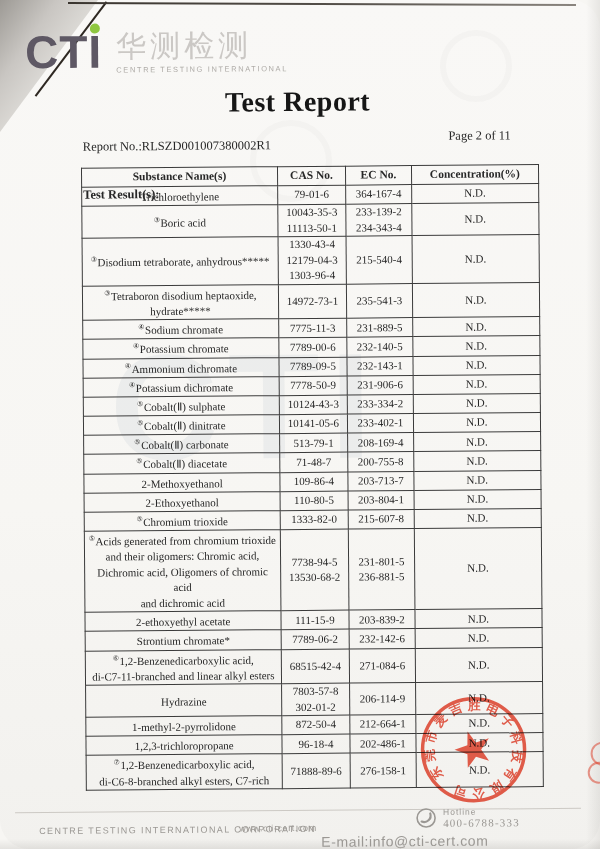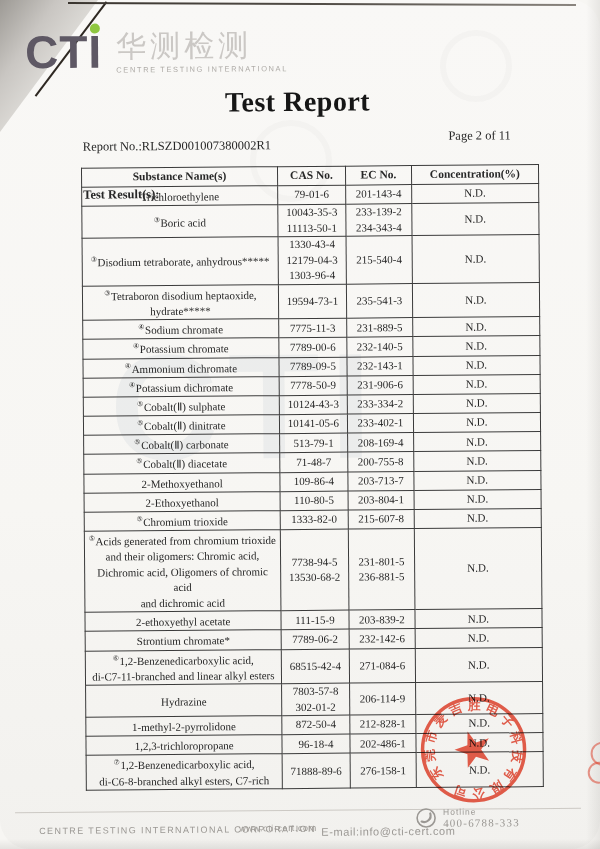--- a/index.html
+++ b/index.html
@@ -63,21 +63,21 @@
   .stamp text{font-family:"DejaVu Sans",sans-serif;font-weight:bold;font-size:12.5px;}
   .stamp-frag{position:absolute;border:2.5px solid rgba(219,70,50,0.55);border-radius:50%;}
   .frag1{left:588px;top:744px;width:20px;height:20px;}
   .frag2{left:585px;top:764px;width:18px;height:18px;}
   
   .footer-line{position:absolute;left:12px;top:810px;width:566px;height:1px;background:#ccc9c4;}
   .footer{position:absolute;left:0;top:816px;width:100%;height:30px;
     font-family:"Liberation Sans",sans-serif;color:#9b9894;}
   .footer .corp{position:absolute;left:36px;top:8px;font-size:9px;letter-spacing:1.4px;}
   .footer .web{position:absolute;left:236px;top:7px;font-size:9px;letter-spacing:0.6px;}
-  .footer .email{position:absolute;left:318px;top:10px;font-size:11px;letter-spacing:0.6px;text-align:right;}
+  .footer .email{position:absolute;left:318px;top:18px;font-size:14px;letter-spacing:0.6px;text-align:right;}
   .footer .hotline{position:absolute;left:412px;top:-8px;display:flex;align-items:center;}
   .footer .hotline-text{margin-left:6px;display:flex;flex-direction:column;}
   .footer .hl-label{font-size:8.5px;letter-spacing:1px;}
   .footer .hl-number{font-size:11px;letter-spacing:1.2px;font-family:Liberation Serif, serif;}
 </style>
 </head>
 <body>
 
 <div class="page">
 
@@ -117,21 +117,21 @@
           <th>Substance Name(s)</th>
           <th>CAS No.</th>
           <th>EC No.</th>
           <th>Concentration(%)</th>
         </tr>
       </thead>
       <tbody>
           <tr>
         <td class="c-name"><sup class="mark"></sup><span class="nm">Trichloroethylene</span></td>
         <td class="c-cas">79-01-6</td>
-        <td class="c-ec">201-143-4</td>
+        <td class="c-ec">364-167-4</td>
         <td class="c-conc">N.D.</td>
       </tr>
           <tr>
         <td class="c-name"><sup class="mark">③</sup><span class="nm">Boric acid</span></td>
         <td class="c-cas">10043-35-3
 11113-50-1</td>
         <td class="c-ec">233-139-2
 234-343-4</td>
         <td class="c-conc">N.D.</td>
       </tr>
@@ -139,21 +139,21 @@
         <td class="c-name"><sup class="mark">③</sup><span class="nm">Disodium tetraborate, anhydrous*****</span></td>
         <td class="c-cas">1330-43-4
 12179-04-3
 1303-96-4</td>
         <td class="c-ec">215-540-4</td>
         <td class="c-conc">N.D.</td>
       </tr>
           <tr>
         <td class="c-name"><sup class="mark">③</sup><span class="nm">Tetraboron disodium heptaoxide,
 hydrate*****</span></td>
-        <td class="c-cas">19594-73-1</td>
+        <td class="c-cas">14972-73-1</td>
         <td class="c-ec">235-541-3</td>
         <td class="c-conc">N.D.</td>
       </tr>
           <tr>
         <td class="c-name"><sup class="mark">④</sup><span class="nm">Sodium chromate</span></td>
         <td class="c-cas">7775-11-3</td>
         <td class="c-ec">231-889-5</td>
         <td class="c-conc">N.D.</td>
       </tr>
           <tr>
@@ -249,21 +249,21 @@
           <tr>
         <td class="c-name"><sup class="mark"></sup><span class="nm">Hydrazine</span></td>
         <td class="c-cas">7803-57-8
 302-01-2</td>
         <td class="c-ec">206-114-9</td>
         <td class="c-conc">N.D.</td>
       </tr>
           <tr>
         <td class="c-name"><sup class="mark"></sup><span class="nm">1-methyl-2-pyrrolidone</span></td>
         <td class="c-cas">872-50-4</td>
-        <td class="c-ec">212-828-1</td>
+        <td class="c-ec">212-664-1</td>
         <td class="c-conc">N.D.</td>
       </tr>
           <tr>
         <td class="c-name"><sup class="mark"></sup><span class="nm">1,2,3-trichloropropane</span></td>
         <td class="c-cas">96-18-4</td>
         <td class="c-ec">202-486-1</td>
         <td class="c-conc">N.D.</td>
       </tr>
           <tr>
         <td class="c-name"><sup class="mark">⑦</sup><span class="nm">1,2-Benzenedicarboxylic acid,

